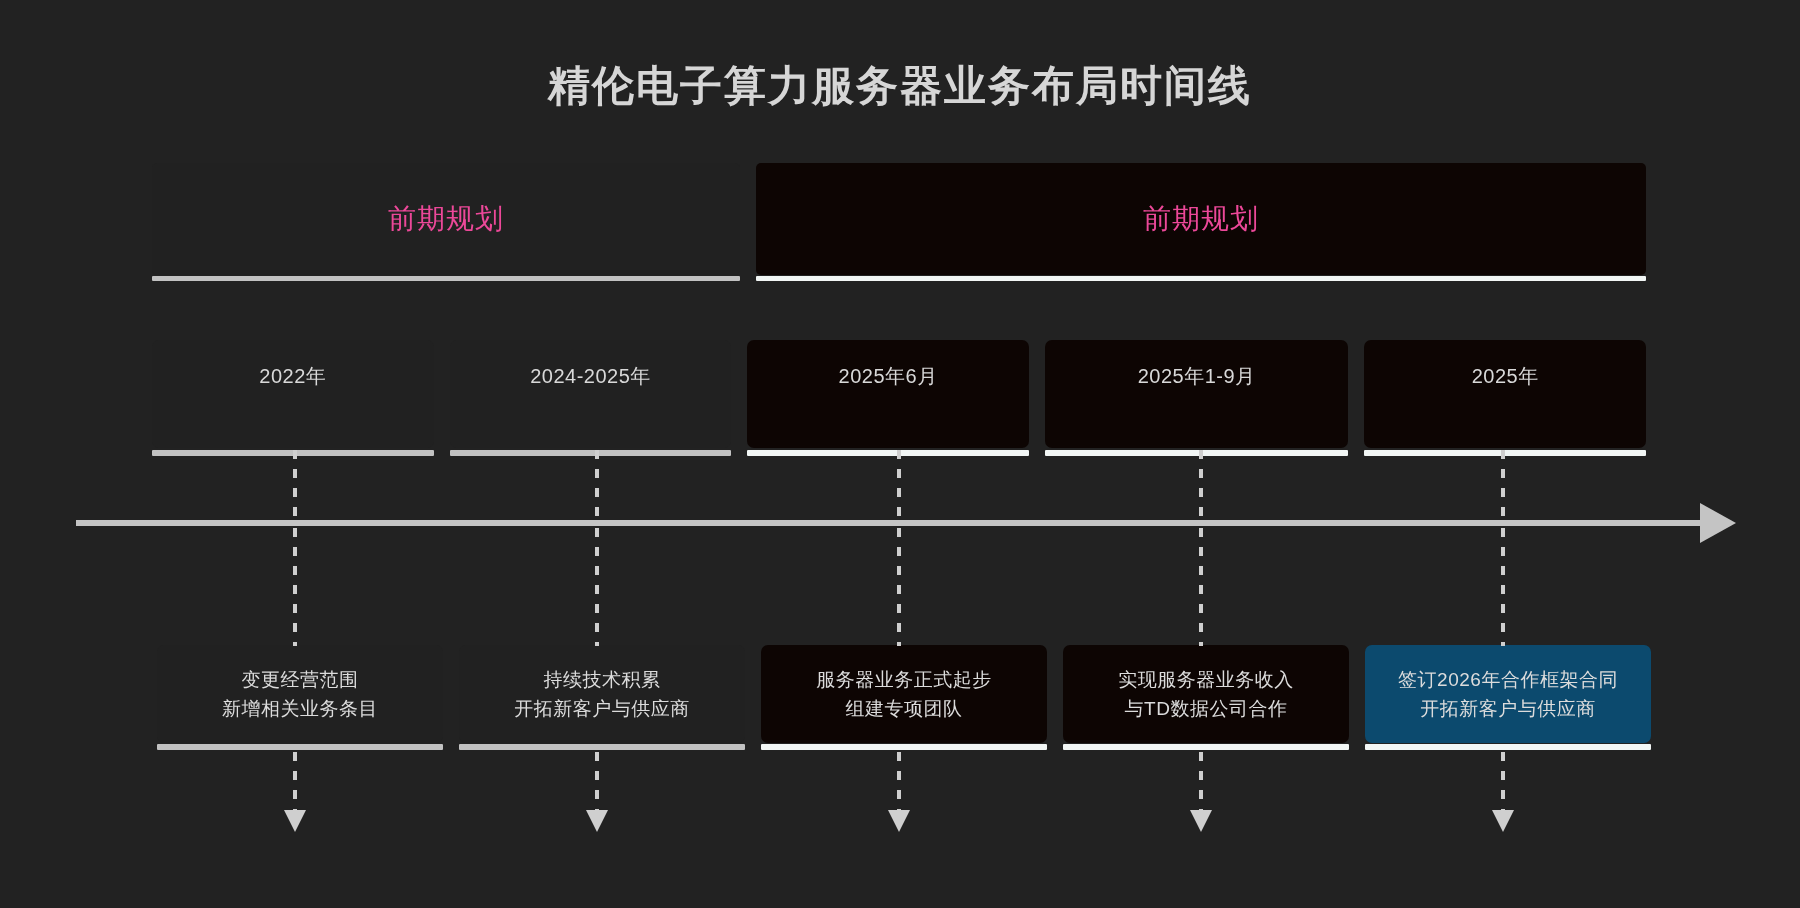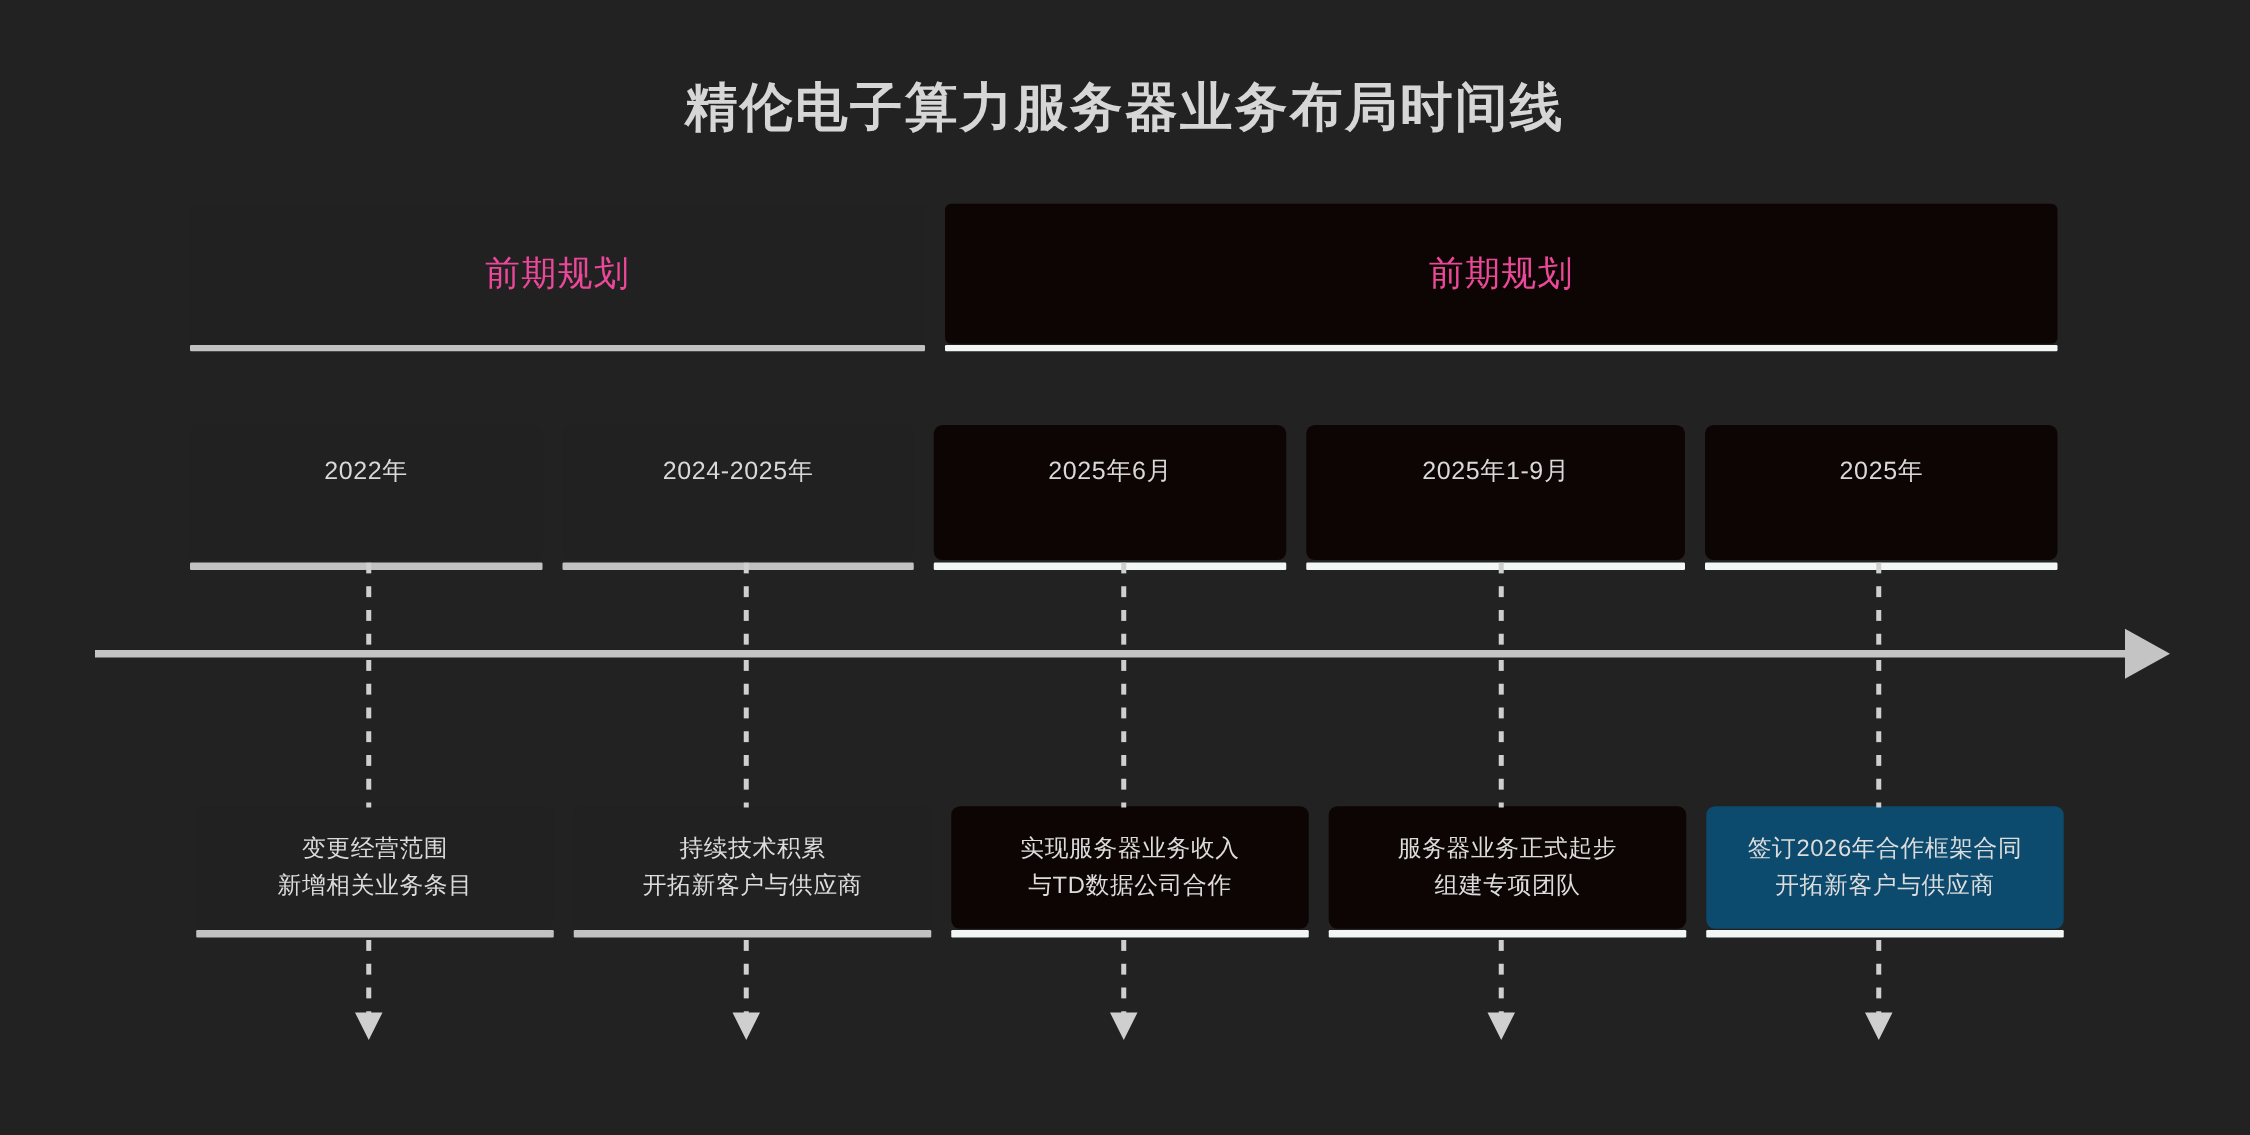--- a/index.html
+++ b/index.html
@@ -257,29 +257,29 @@
     </div>
     <div class="event-cell" style="width: 286px; margin-left: 16px;">
       <div class="event-card" style="background: rgb(33, 33, 33);">
         <div class="event-line">持续技术积累</div>
         <div class="event-line">开拓新客户与供应商</div>
       </div>
       <div class="event-underline" style="background: rgb(194, 194, 194);"></div>
     </div>
     <div class="event-cell" style="width: 286px; margin-left: 16px;">
       <div class="event-card" style="background: rgb(13, 5, 3);">
+        <div class="event-line">服务器业务正式起步</div>
+        <div class="event-line">组建专项团队</div>
+      </div>
+      <div class="event-underline" style="background: rgb(242, 246, 245);"></div>
+    </div>
+    <div class="event-cell" style="width: 286px; margin-left: 16px;">
+      <div class="event-card" style="background: rgb(13, 5, 3);">
         <div class="event-line">实现服务器业务收入</div>
         <div class="event-line">与TD数据公司合作</div>
-      </div>
-      <div class="event-underline" style="background: rgb(242, 246, 245);"></div>
-    </div>
-    <div class="event-cell" style="width: 286px; margin-left: 16px;">
-      <div class="event-card" style="background: rgb(13, 5, 3);">
-        <div class="event-line">服务器业务正式起步</div>
-        <div class="event-line">组建专项团队</div>
       </div>
       <div class="event-underline" style="background: rgb(242, 246, 245);"></div>
     </div>
     <div class="event-cell" style="width: 286px; margin-left: 16px;">
       <div class="event-card" style="background: #0c4a6e;">
         <div class="event-line">签订2026年合作框架合同</div>
         <div class="event-line">开拓新客户与供应商</div>
       </div>
       <div class="event-underline" style="background: rgb(242, 246, 245);"></div>
     </div>

